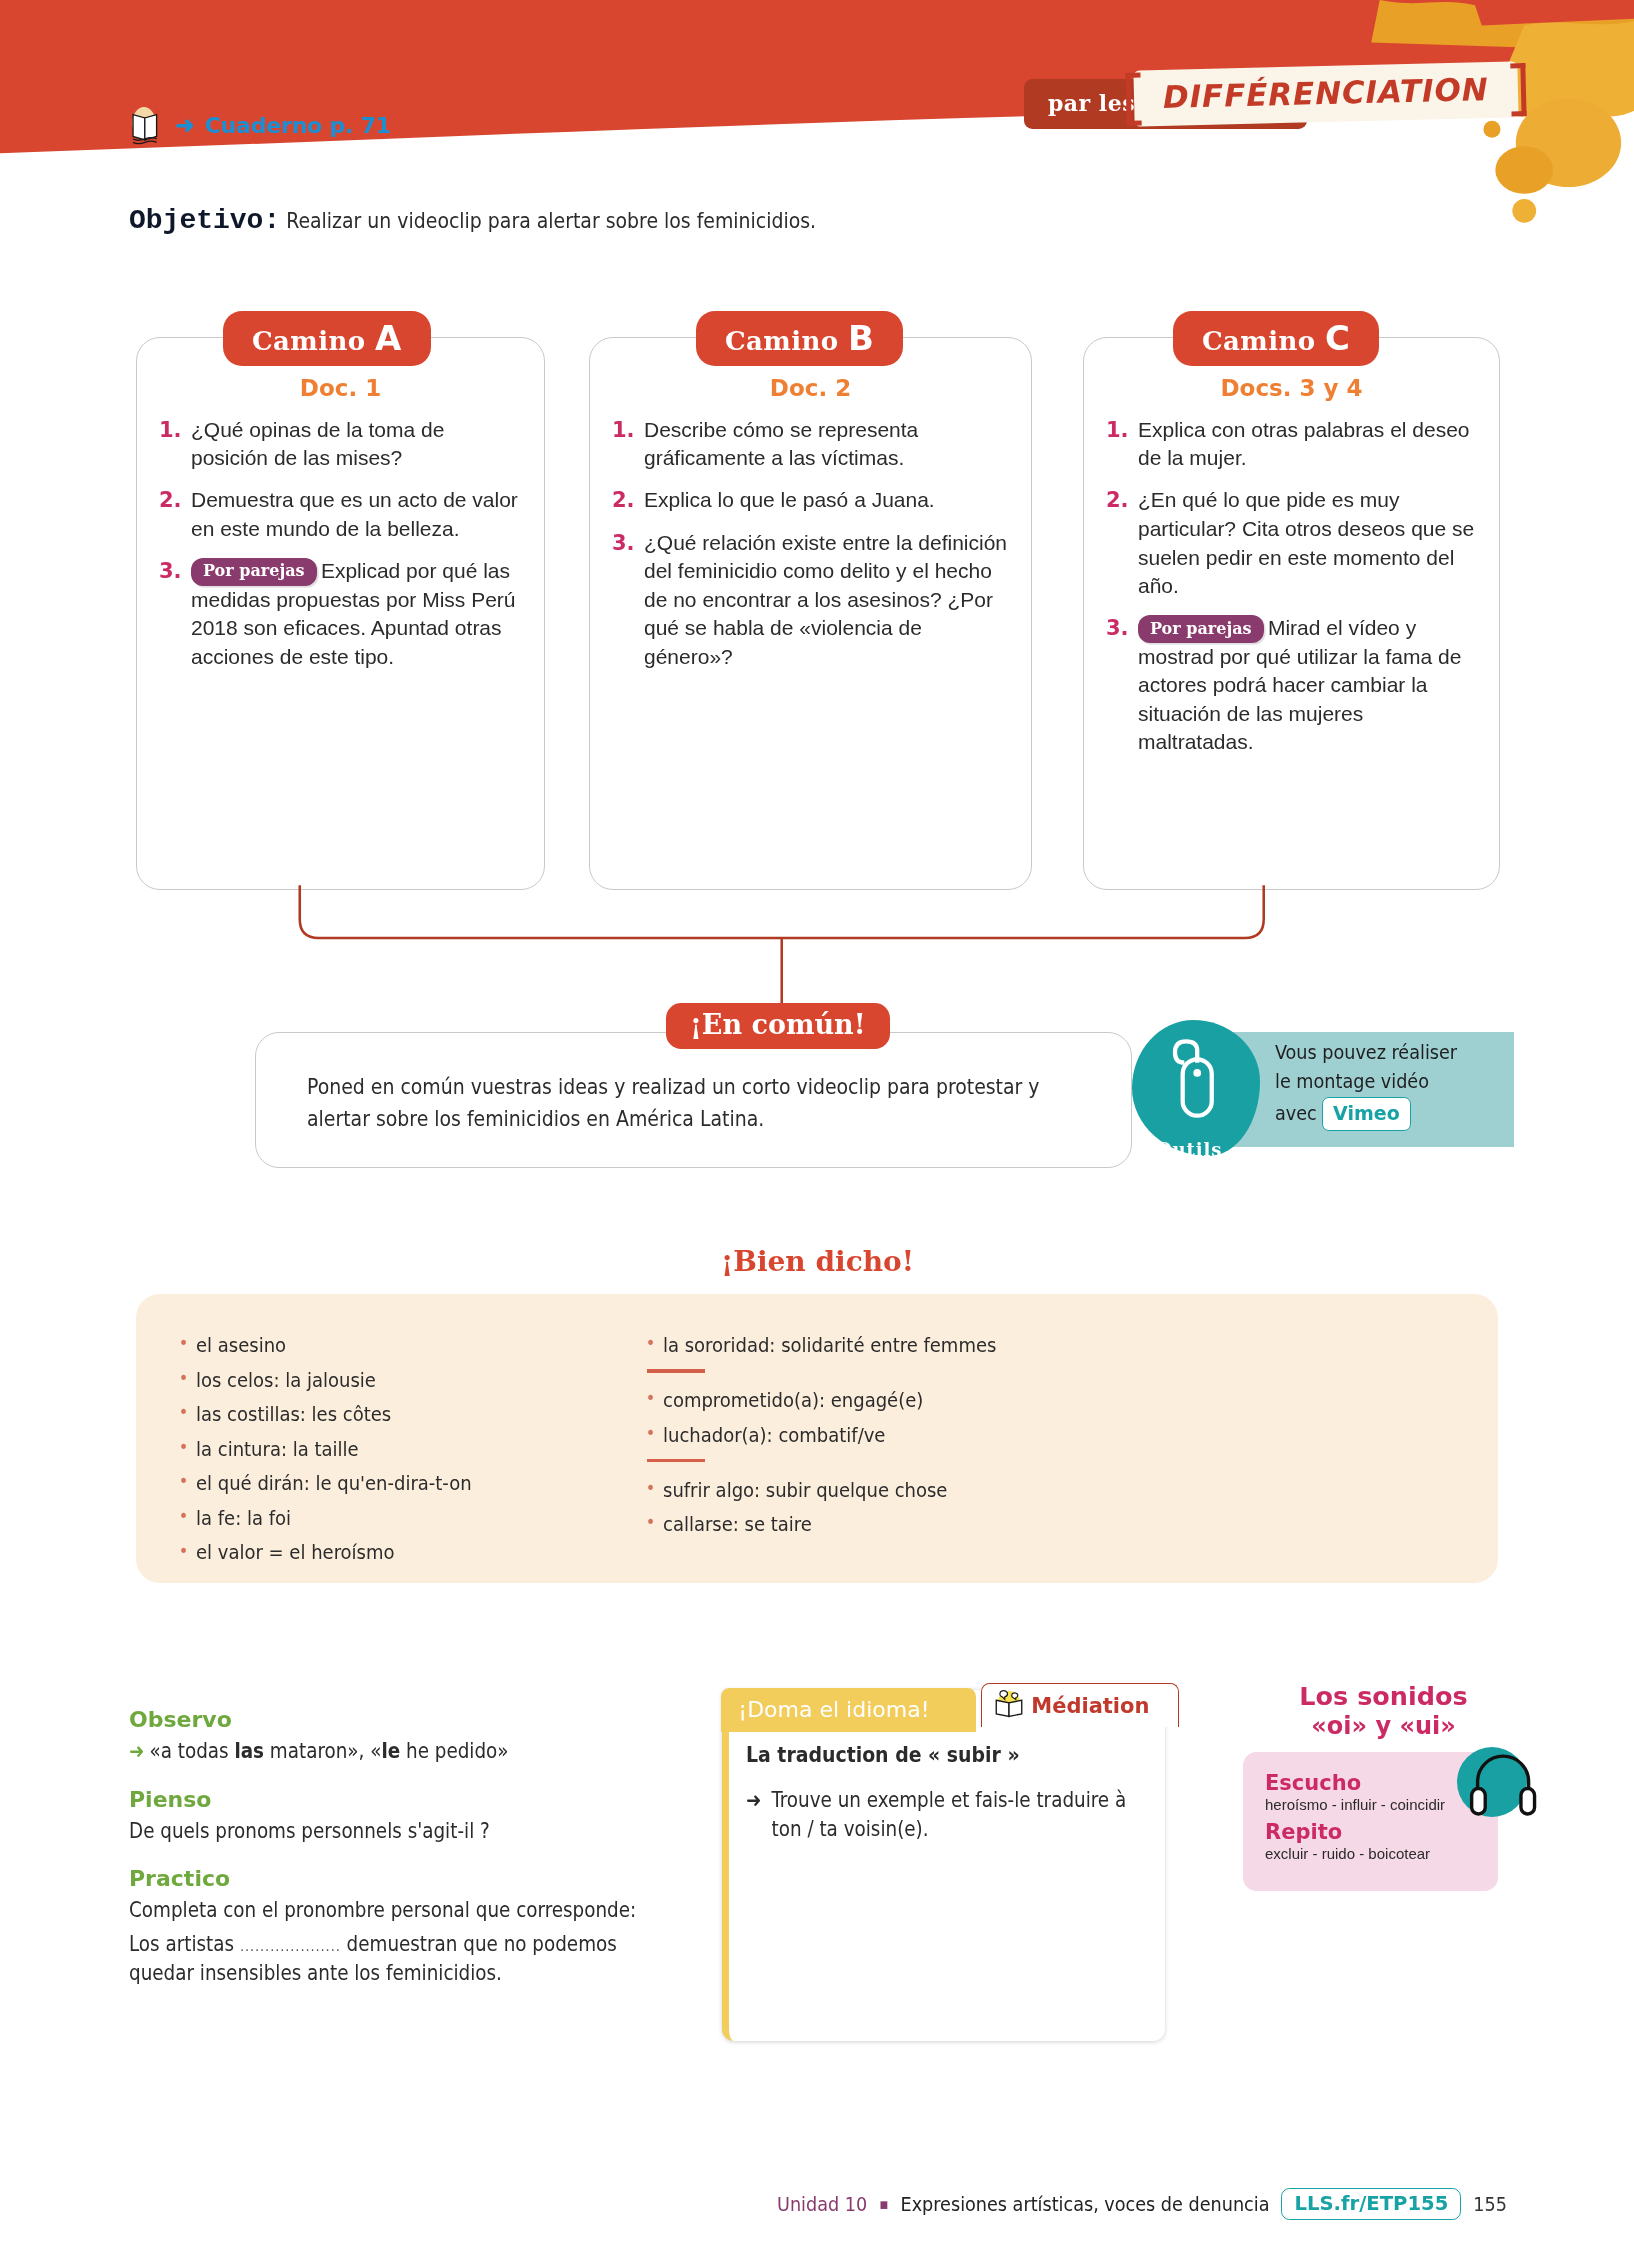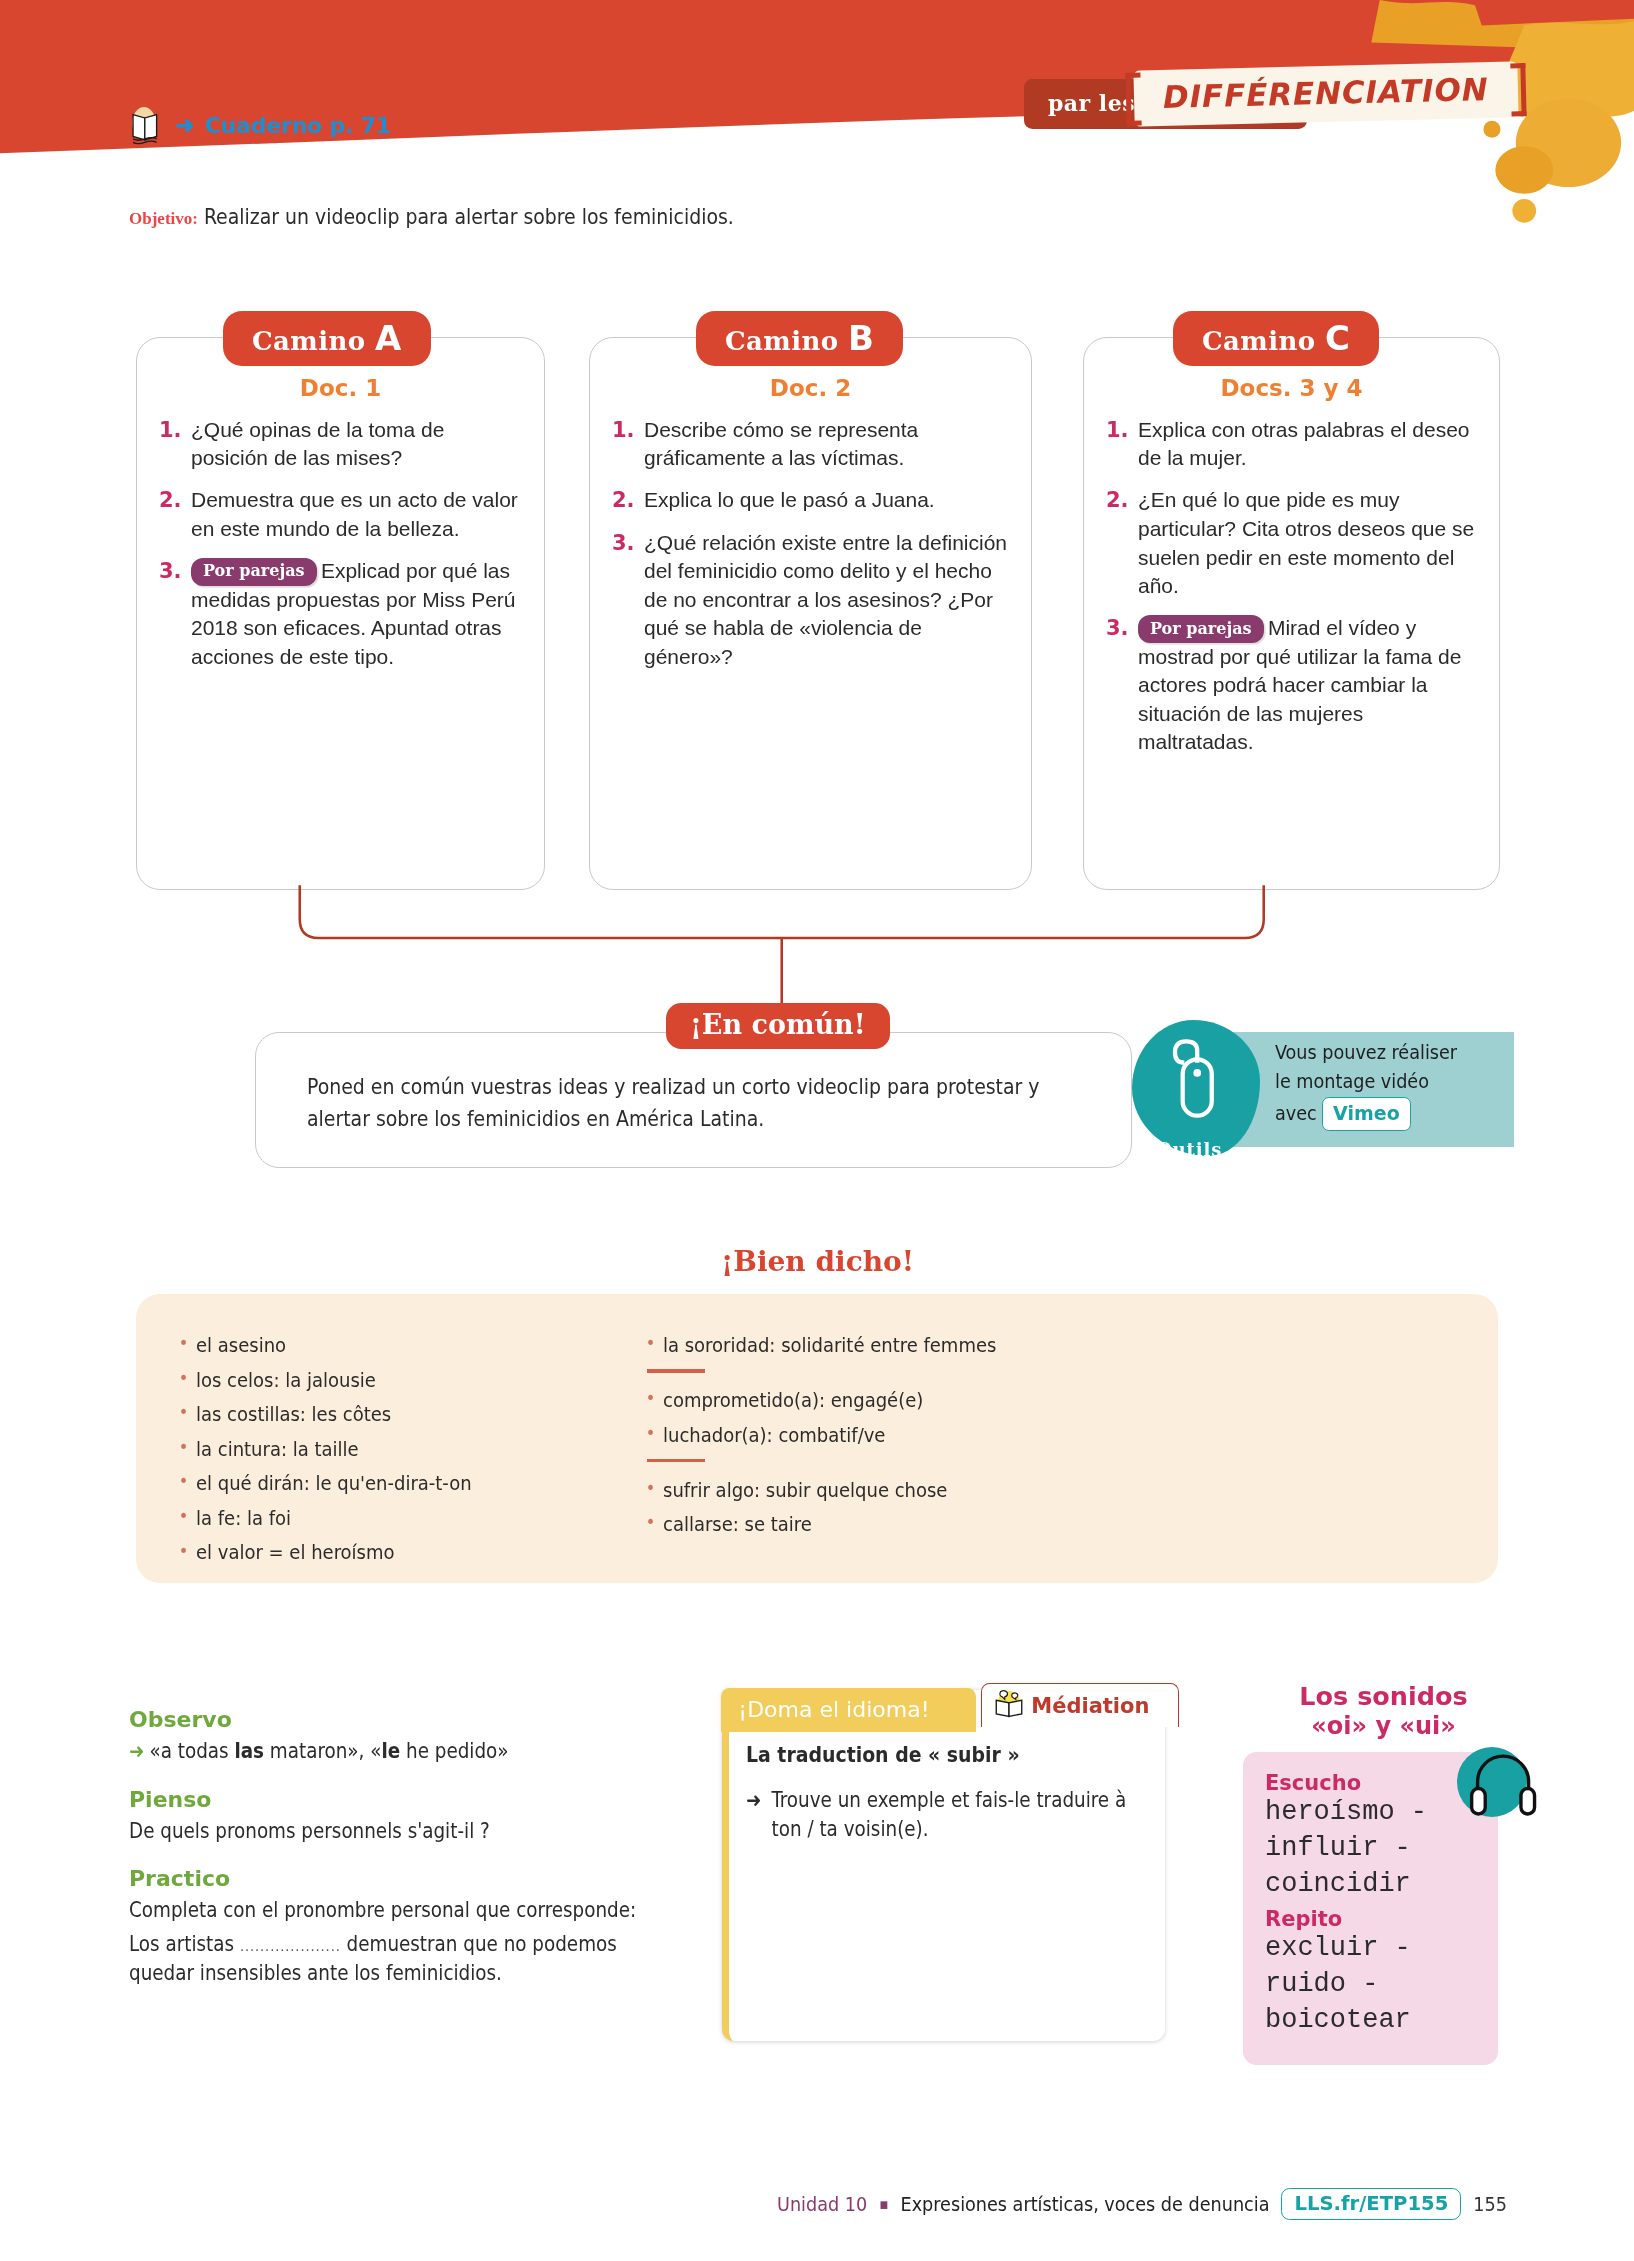--- a/index.html
+++ b/index.html
@@ -58,22 +58,22 @@
   .bracket { position: absolute; width: 15.3px; border: 5.1px solid #c33b26; }
   .bracket.left { left: -8.5px; top: 1.7px; bottom: 1.7px; border-right: none; }
   .bracket.right { right: -8.5px; top: 1.7px; bottom: 1.7px; border-left: none; }
 
   
   .objetivo {
     position: absolute; left: 129px; top: 203px;
     font-size: 21px; line-height: 1.3;
   }
   .objetivo b {
-    color: #ef4444; font-family: Liberation Serif, serif;
-    font-weight: bold; font-size: 17px;
+    color: #0f172a; font-family: Liberation Mono, monospace;
+    font-weight: bold; font-size: 28px;
   }
   .objetivo .otext { font-family: "DejaVu Sans Condensed","Liberation Sans", sans-serif; font-size: 21px; }
 
   
   .caminos { position: absolute; left: 0; top: 311px; width: 1635px; height: 596px; }
   .camino-card {
     position: absolute; top: 25.5px;
     border: 1.7px solid #c9c9c9; border-radius: 24px;
     background: #fff; padding: 37px 22px 20.4px 22px;
   }
@@ -242,22 +242,22 @@
     text-align: center; color: #cc2a64; font-weight: bold; font-size: 25.5px;
     font-family: "DejaVu Sans", sans-serif; line-height: 1.2;
   }
   .sonidos-sub { font-size: 24px; }
   .sonidos-box {
     margin-top: 12px; background: #f6d9e6; border-radius: 13.6px;
     padding: 19px 17px 22px 22px; width: 255px;
   }
   .sonidos-label { color: #cc2a64; font-weight: bold; font-size: 21px;
     font-family: "DejaVu Sans", sans-serif; }
-  .sonidos-words { font-size: 27px; line-height: 1.32; margin-bottom: 5.1px;
-    font-family: Liberation Mono, monospace; }
+  .sonidos-words { font-size: 15px; line-height: 1.32; margin-bottom: 5.1px;
+    font-family: Liberation Sans, sans-serif; }
   .headphone-circle {
     position: absolute; right: -3.4px; top: 66px; width: 70px; height: 70px;
     border-radius: 50%; background: #18a0a3;
   }
 
   
   .footer {
     position: absolute; left: 0; right: 0; bottom: 41px;
     display: flex; justify-content: flex-end; align-items: center;
     gap: 12px; padding-right: 128px;

